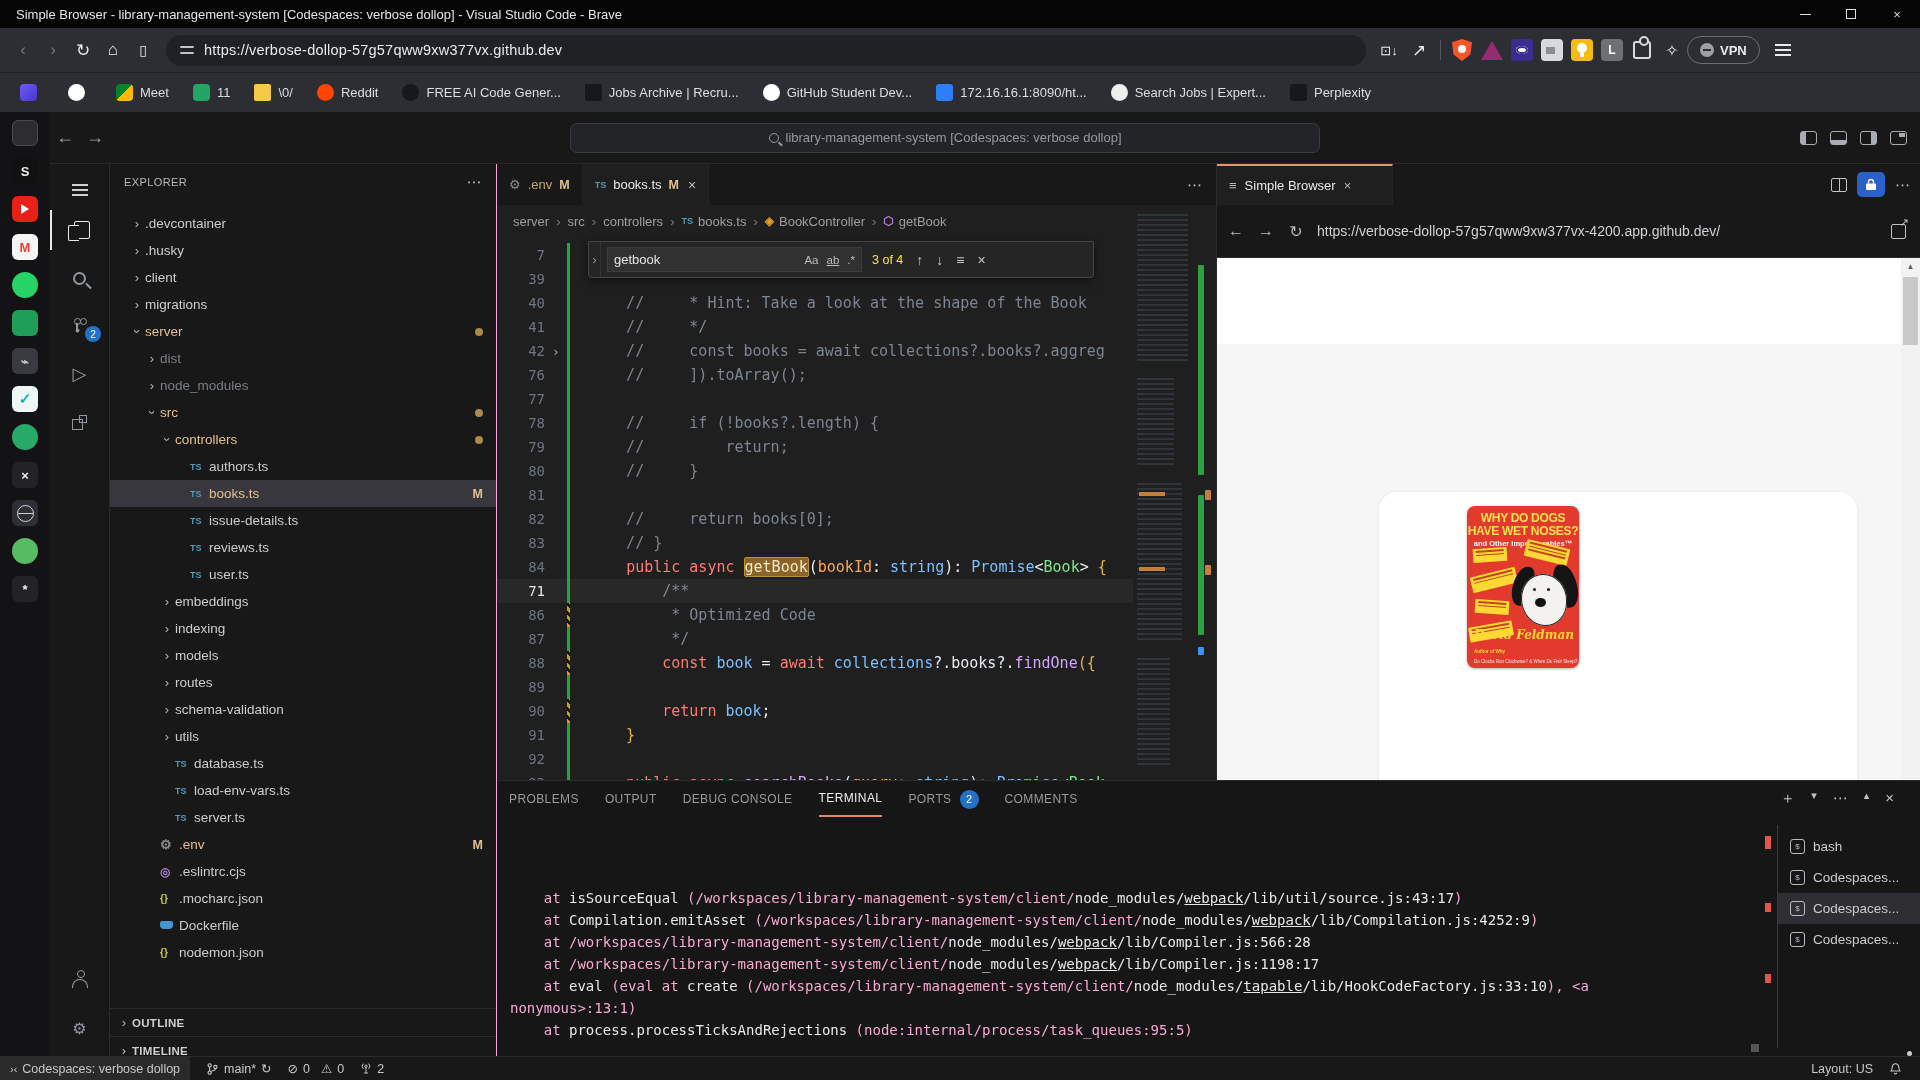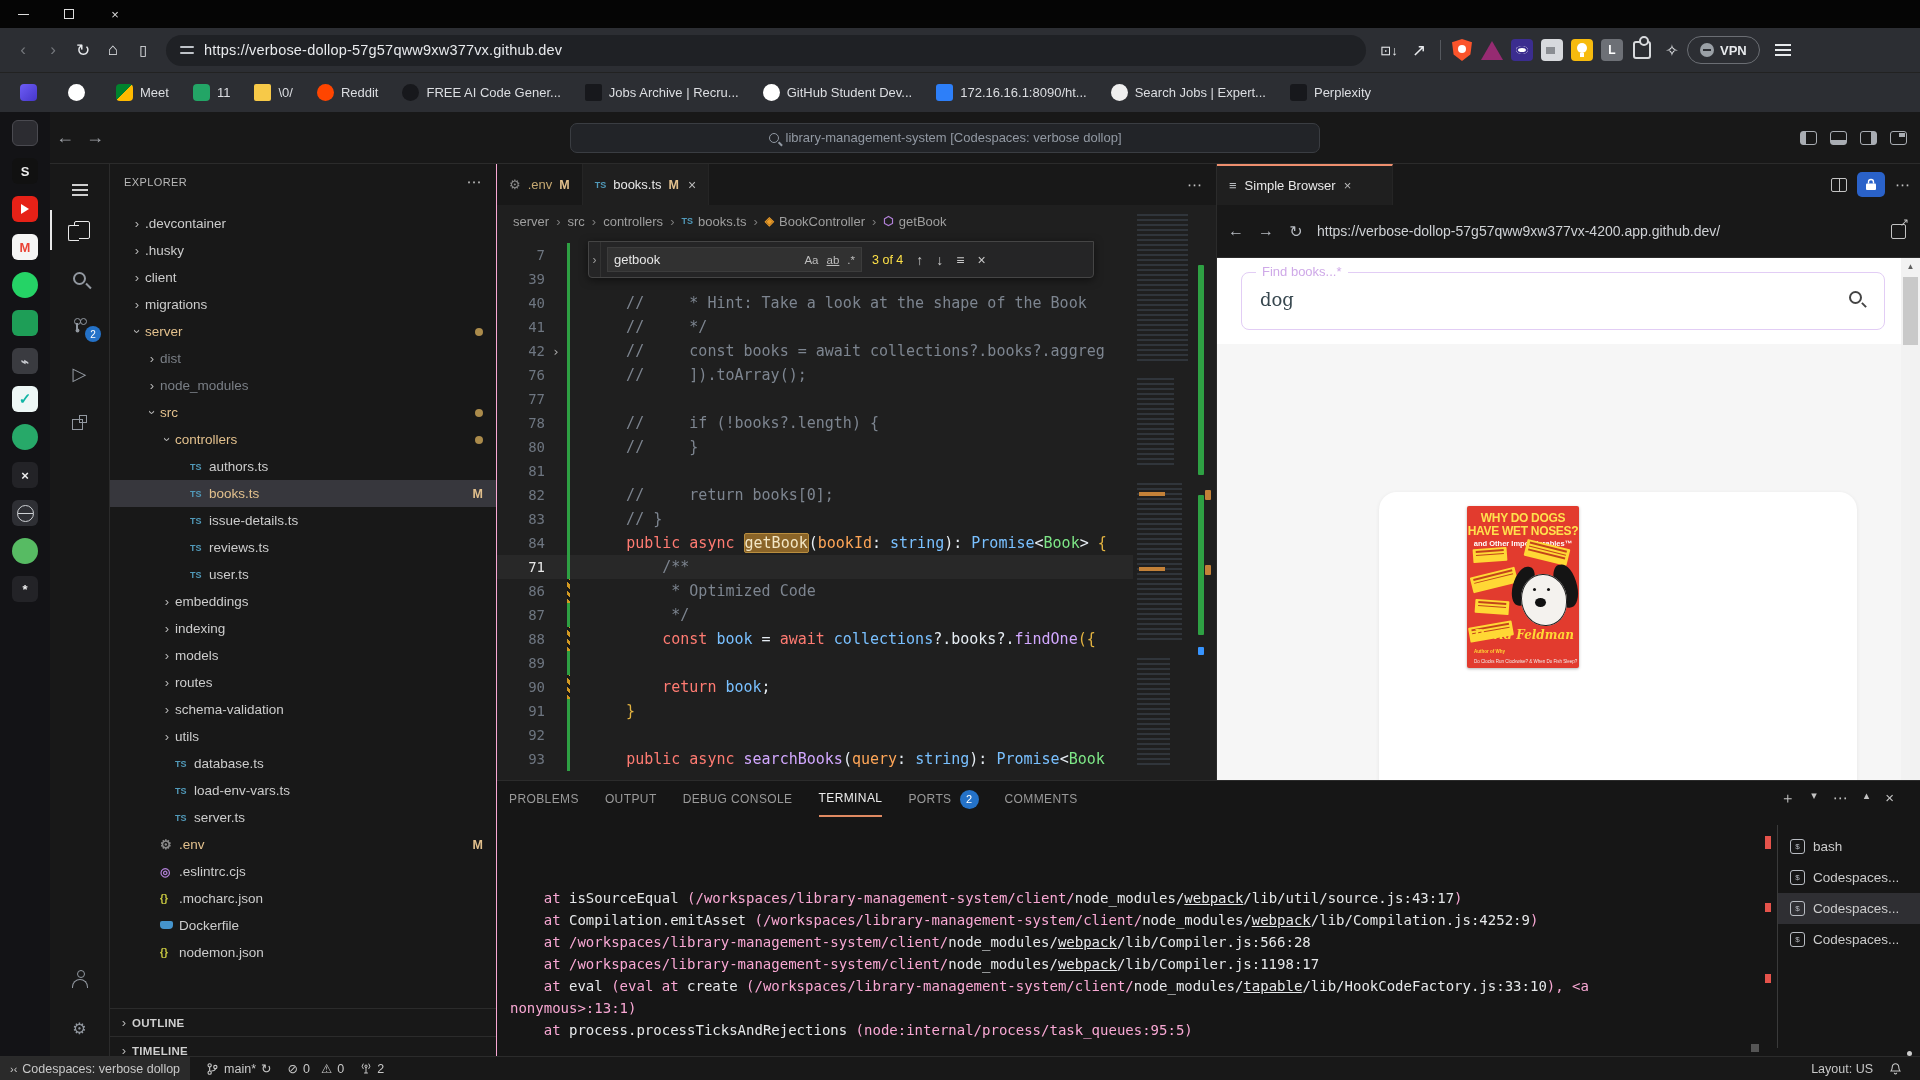--- a/index.html
+++ b/index.html
@@ -189,21 +189,21 @@
   #sbscroll .ar{height:17px;display:flex;align-items:center;justify-content:center;font-size:8px;color:#606060}
   #sbscroll .th{position:absolute;left:2px;right:2px;top:19px;height:68px;background:#c9c9c9}
   #searchbox{position:absolute;left:24px;top:14px;width:644px;height:58px;border:1.5px solid #e2cdf5;border-radius:8px}
   #searchbox .flabel{position:absolute;left:14px;top:-9px;background:#fff;padding:0 6px;font-size:13px;color:#cfa9e8}
   #searchbox .val{position:absolute;left:18px;top:16px;font-family:"DejaVu Serif",serif;font-size:18px;color:#37474f}
   .magd{position:absolute;right:22px;top:18px;width:13px;height:13px;border:2px solid #444;border-radius:50%}
   .magd::after{content:"";position:absolute;left:10px;top:11px;width:6px;height:2px;background:#444;transform:rotate(45deg)}
   #graybg{position:absolute;left:0;top:86px;right:19px;bottom:0;background:#f6f6f6}
   #card{position:absolute;left:162px;top:148px;width:478px;height:374px;background:#fff;border-radius:18px 18px 0 0;box-shadow:0 1px 4px rgba(0,0,0,.07)}
   
-  #cover{position:absolute;left:88px;top:14px;width:112px;height:162px;background:#e23b2e;border-radius:2px;box-shadow:0 1px 3px rgba(0,0,0,.3);overflow:hidden}
+  #cover{position:absolute;left:88px;top:14px;width:112px;height:162px;background:#e23b2e;border-radius:8px;box-shadow:0 1px 3px rgba(0,0,0,.3);overflow:hidden}
   #cover .t1{font-family:"Liberation Sans",sans-serif;font-weight:bold;font-size:12px;color:#ffe14d;text-align:center;line-height:13px;padding-top:6px;letter-spacing:-.3px}
   #cover .t2{font-weight:bold;font-size:7.5px;color:#fff;text-align:center;margin-top:1px}
   .qbox{position:absolute;background:#ffd835;border-radius:1px}
   .qbox i{display:block;margin:2px 3px;height:1.5px;background:rgba(180,30,20,.8)}
   .dog{position:absolute;right:4px;top:58px;width:62px;height:72px}
   .dog .head{position:absolute;left:8px;top:10px;width:46px;height:52px;background:#f4f2ee;border-radius:48% 52% 46% 54%;box-shadow:inset 0 0 0 1px #222}
   .dog .earl{position:absolute;left:0;top:2px;width:20px;height:40px;background:#141414;border-radius:60% 40% 50% 50%;transform:rotate(14deg)}
   .dog .earr{position:absolute;right:-2px;top:0;width:22px;height:44px;background:#141414;border-radius:40% 60% 50% 50%;transform:rotate(-12deg)}
   .dog .nose{position:absolute;left:22px;top:34px;width:11px;height:9px;background:#111;border-radius:50%}
   .dog .eye1,.dog .eye2{position:absolute;width:3px;height:3px;background:#111;border-radius:50%;top:24px}
@@ -233,20 +233,21 @@
   .sitem{display:flex;align-items:center;gap:5px;padding:16px 8px;height:24px}
   .sitem.remote{background:#2a2a2a;padding:0 10px;margin-right:8px}
   .sright{margin-left:auto;display:flex;align-items:center}
   .belldot{position:relative}
   .belldot::after{content:"";position:absolute;right:-2px;top:-2px;width:5px;height:5px;border-radius:50%;background:#ccc}
 </style>
 </head>
 <body>
 
 <div id="titlebar">
+  <span class="t">Simple Browser - library-management-system [Codespaces: verbose dollop] - Visual Studio Code - Brave</span>
   <span class="winbtn">
       <span class="mn"></span>
     </span>
   <span class="winbtn">
       <span class="sq"></span>
     </span>
   <span class="winbtn">×</span>
 </div>
 
 <div id="navbar">
@@ -719,20 +720,21 @@
 
   <div id="code">
       <div class="cl"><span class="num">7</span><span class="fold"></span><span class="chg"></span></div>
       <div class="cl"><span class="num">39</span><span class="fold"></span><span class="chg"></span></div>
       <div class="cl"><span class="num">40</span><span class="fold"></span><span class="chg"></span><span class="cm">    //     * Hint: Take a look at the shape of the Book</span></div>
       <div class="cl"><span class="num">41</span><span class="fold"></span><span class="chg"></span><span class="cm">    //     */</span></div>
       <div class="cl"><span class="num">42</span><span class="fold">›</span><span class="chg"></span><span class="cm">    //     const books = await collections?.books?.aggreg</span></div>
       <div class="cl"><span class="num">76</span><span class="fold"></span><span class="chg"></span><span class="cm">    //     ]).toArray();</span></div>
       <div class="cl"><span class="num">77</span><span class="fold"></span><span class="chg"></span></div>
       <div class="cl"><span class="num">78</span><span class="fold"></span><span class="chg"></span><span class="cm">    //     if (!books?.length) {</span></div>
+      <div class="cl"><span class="num">79</span><span class="fold"></span><span class="chg"></span><span class="cm">    //         return;</span></div>
       <div class="cl"><span class="num">80</span><span class="fold"></span><span class="chg"></span><span class="cm">    //     }</span></div>
       <div class="cl"><span class="num">81</span><span class="fold"></span><span class="chg"></span></div>
       <div class="cl"><span class="num">82</span><span class="fold"></span><span class="chg"></span><span class="cm">    //     return books[0];</span></div>
       <div class="cl"><span class="num">83</span><span class="fold"></span><span class="chg"></span><span class="cm">    // }</span></div>
       <div class="cl"><span class="num">84</span><span class="fold"></span><span class="chg"></span><span class="pl">    </span><span class="kw">public</span><span class="pl"> </span><span class="kw">async</span><span class="pl"> </span><span class="fn hl">getBook</span><span class="pl">(</span><span class="pr">bookId</span><span class="pl">: </span><span class="ty">string</span><span class="pl">): </span><span class="ty">Promise</span><span class="pl">&lt;</span><span class="cl2" style="color: rgb(126, 231, 135);">Book</span><span class="pl">&gt; </span><span class="br">{</span></div>
       <div class="cl cur"><span class="num">71</span><span class="fold"></span><span class="chg"></span><span class="cm">        /**</span></div>
       <div class="cl gy"><span class="num">86</span><span class="fold"></span><span class="chg"></span><span class="cm">         * Optimized Code</span></div>
       <div class="cl"><span class="num">87</span><span class="fold"></span><span class="chg"></span><span class="cm">         */</span></div>
       <div class="cl gy"><span class="num">88</span><span class="fold"></span><span class="chg"></span><span class="pl">        </span><span class="kw">const</span><span class="pl"> </span><span class="va">book</span><span class="pl"> = </span><span class="kw">await</span><span class="pl"> </span><span class="va">collections</span><span class="pl">?.books?.</span><span class="fn">findOne</span><span class="br">({</span></div>
       <div class="cl"><span class="num">89</span><span class="fold"></span><span class="chg"></span></div>
@@ -795,25 +797,20 @@
   </div>
   <div id="sbbar">
     <span class="nv" style="margin-left:4px">←</span>
     <span class="nv">→</span>
     <span class="nv">↻</span>
     <span class="url">https://verbose-dollop-57g57qww9xw377vx-4200.app.github.dev/</span>
     <span class="extlink"></span>
   </div>
 
   <div id="sbpage">
-    <div id="searchbox">
-      <span class="flabel">Find books...*</span>
-      <span class="val">dog</span>
-      <span class="magd"></span>
-    </div>
     <div id="graybg">
       <div id="card">
         <div id="cover">
           <div class="t1"><span>WHY DO DOGS</span><br><span>HAVE WET NOSES?</span></div>
           <div class="t2">and Other Imponderables™</div>
           <div class="qbox" style="left:6px;top:42px;width:34px;height:14px;transform:rotate(-4deg)">
               <i></i>
               <i></i>
             </div>
           <div class="qbox" style="left:58px;top:38px;width:44px;height:17px;transform:rotate(14deg)">

